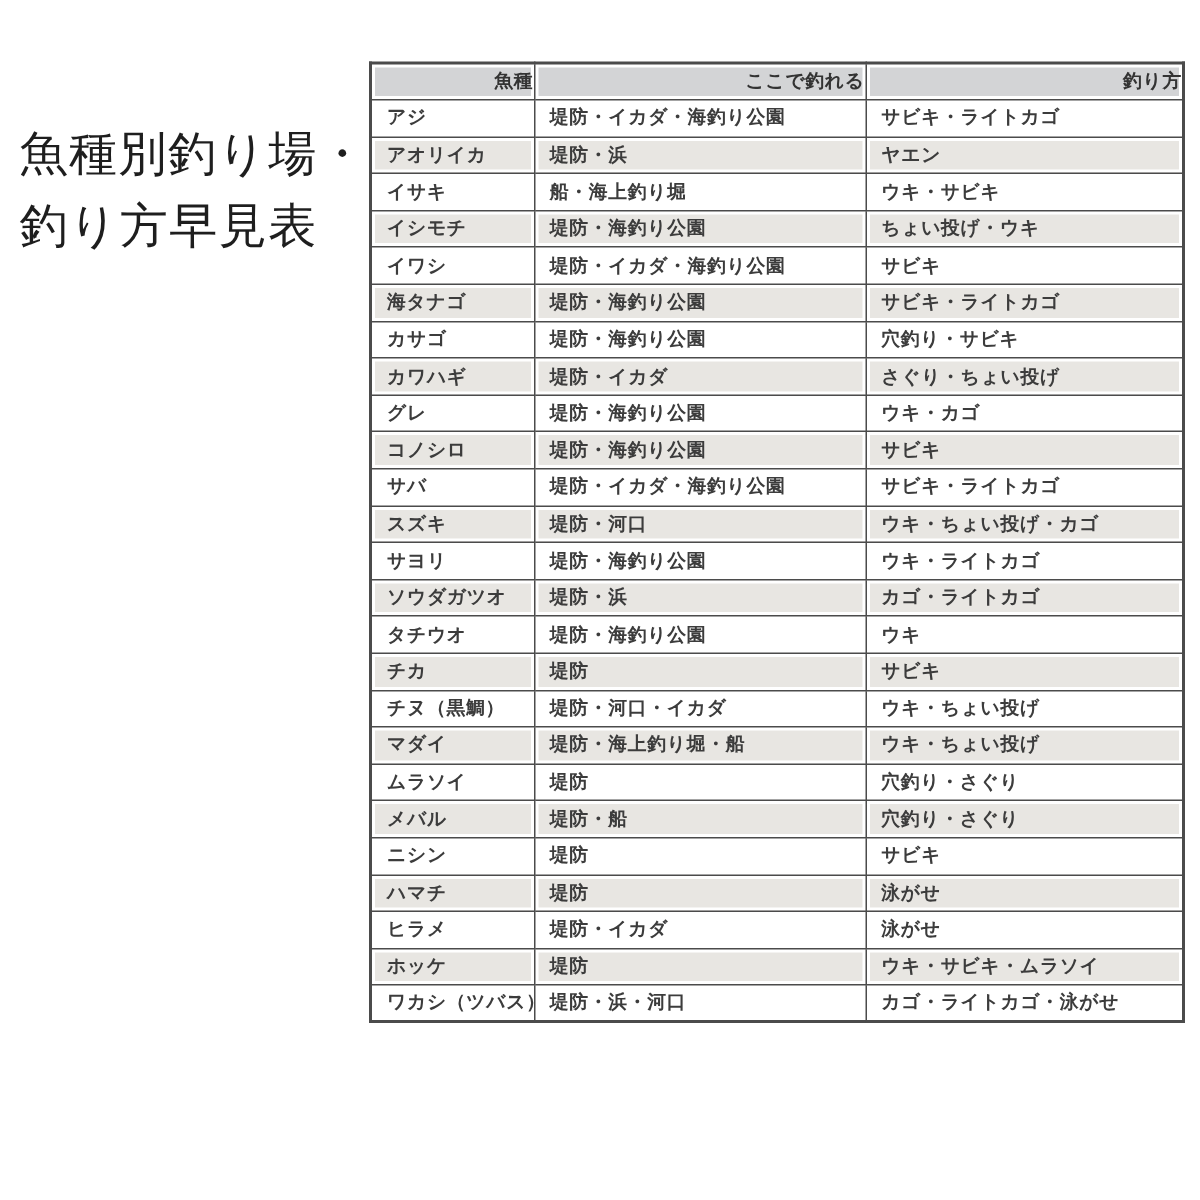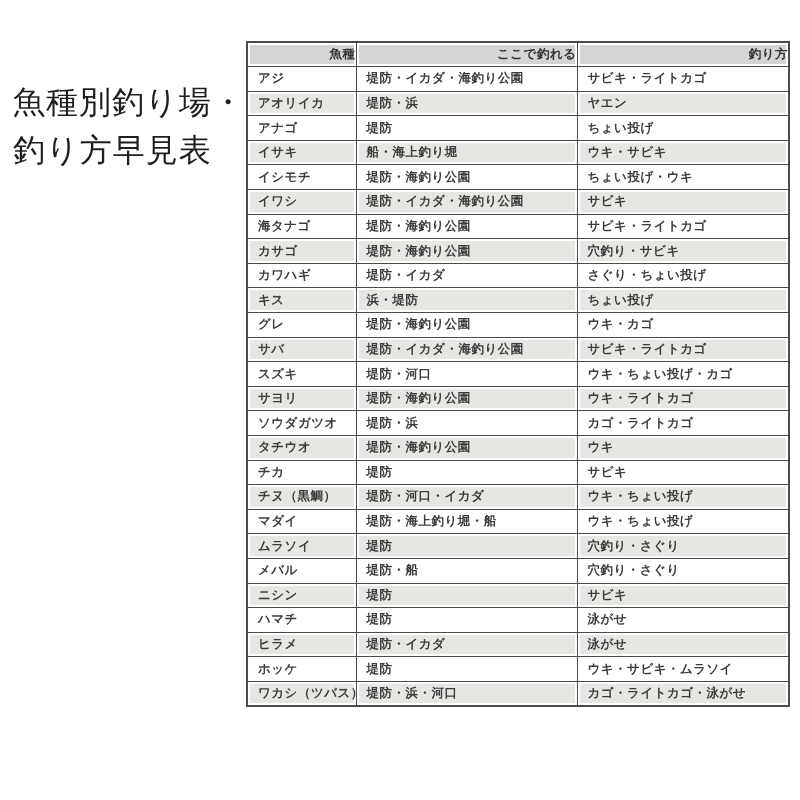--- a/index.html
+++ b/index.html
@@ -95,25 +95,20 @@
         <td>アジ</td>
         <td>堤防・イカダ・海釣り公園</td>
         <td>サビキ・ライトカゴ</td>
       </tr>
       <tr>
         <td>アオリイカ</td>
         <td>堤防・浜</td>
         <td>ヤエン</td>
       </tr>
       <tr>
-        <td>アナゴ</td>
-        <td>堤防</td>
-        <td>ちょい投げ</td>
-      </tr>
-      <tr>
         <td>イサキ</td>
         <td>船・海上釣り堀</td>
         <td>ウキ・サビキ</td>
       </tr>
       <tr>
         <td>イシモチ</td>
         <td>堤防・海釣り公園</td>
         <td>ちょい投げ・ウキ</td>
       </tr>
       <tr>
@@ -130,28 +125,28 @@
         <td>カサゴ</td>
         <td>堤防・海釣り公園</td>
         <td>穴釣り・サビキ</td>
       </tr>
       <tr>
         <td>カワハギ</td>
         <td>堤防・イカダ</td>
         <td>さぐり・ちょい投げ</td>
       </tr>
       <tr>
-        <td>キス</td>
-        <td>浜・堤防</td>
-        <td>ちょい投げ</td>
-      </tr>
-      <tr>
         <td>グレ</td>
         <td>堤防・海釣り公園</td>
         <td>ウキ・カゴ</td>
+      </tr>
+      <tr>
+        <td>コノシロ</td>
+        <td>堤防・海釣り公園</td>
+        <td>サビキ</td>
       </tr>
       <tr>
         <td>サバ</td>
         <td>堤防・イカダ・海釣り公園</td>
         <td>サビキ・ライトカゴ</td>
       </tr>
       <tr>
         <td>スズキ</td>
         <td>堤防・河口</td>
         <td>ウキ・ちょい投げ・カゴ</td>

